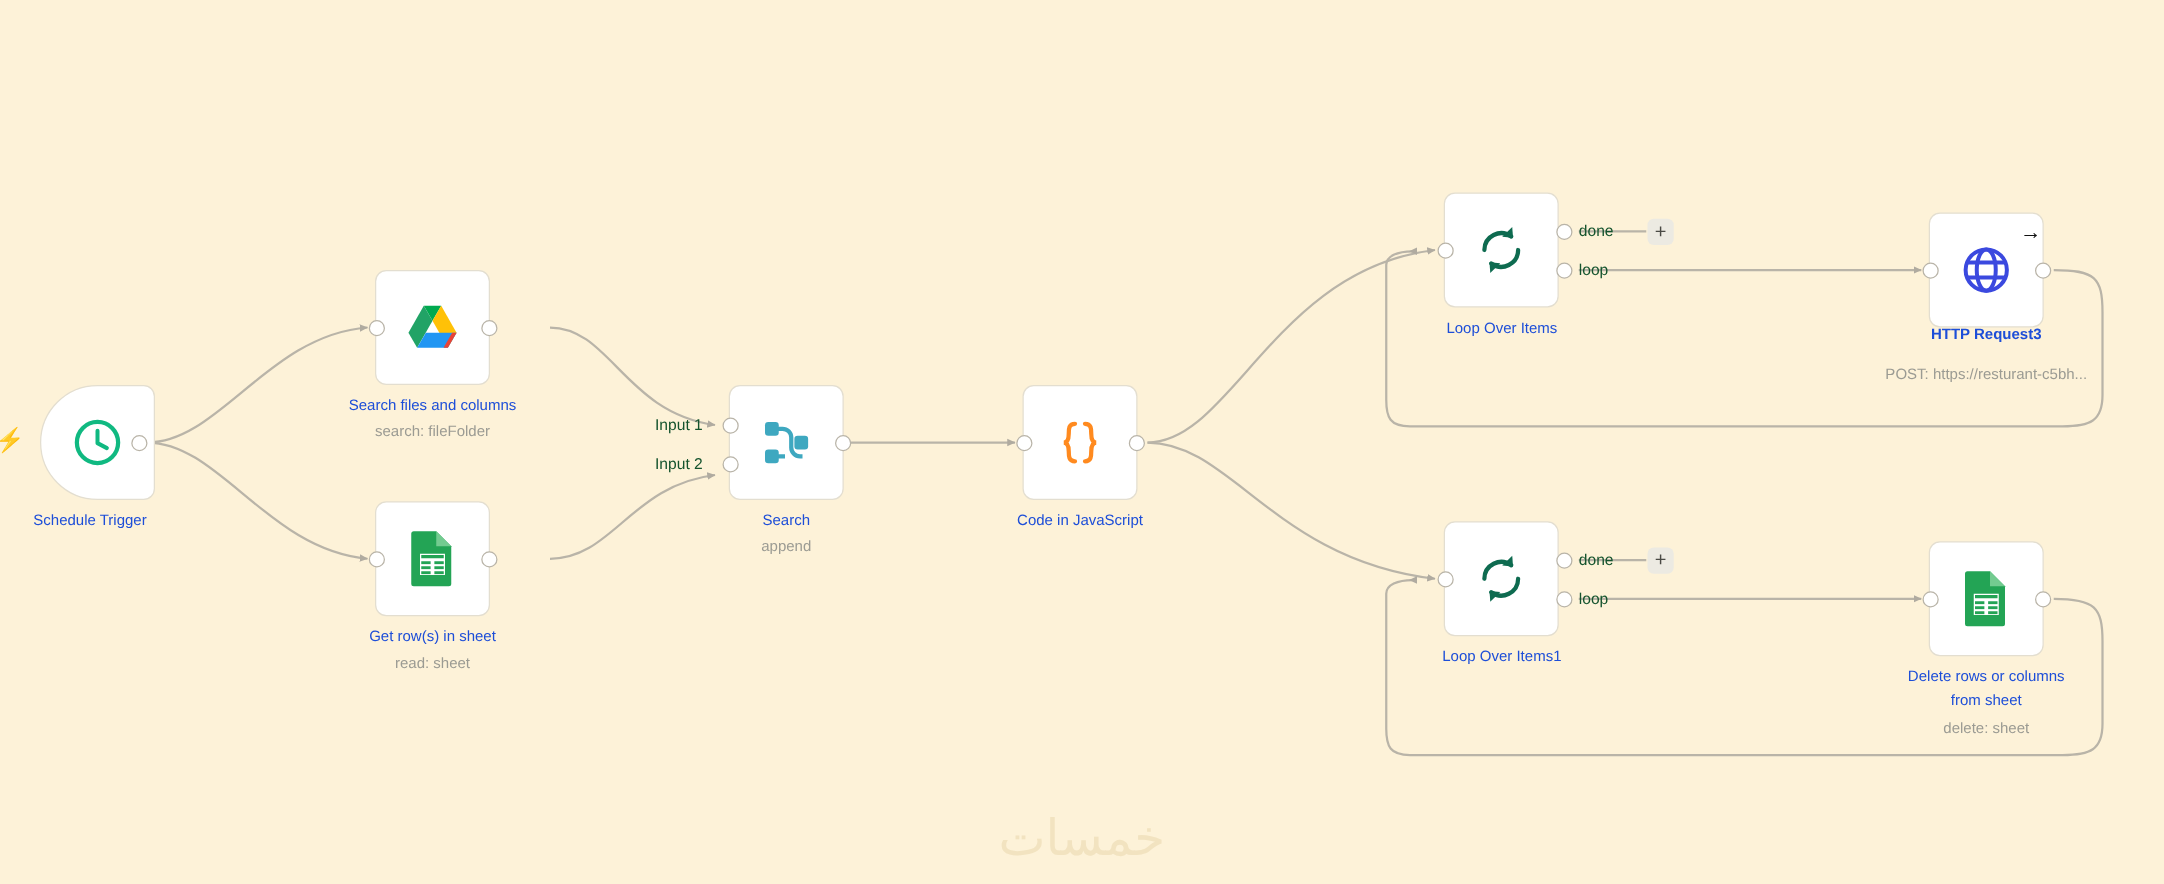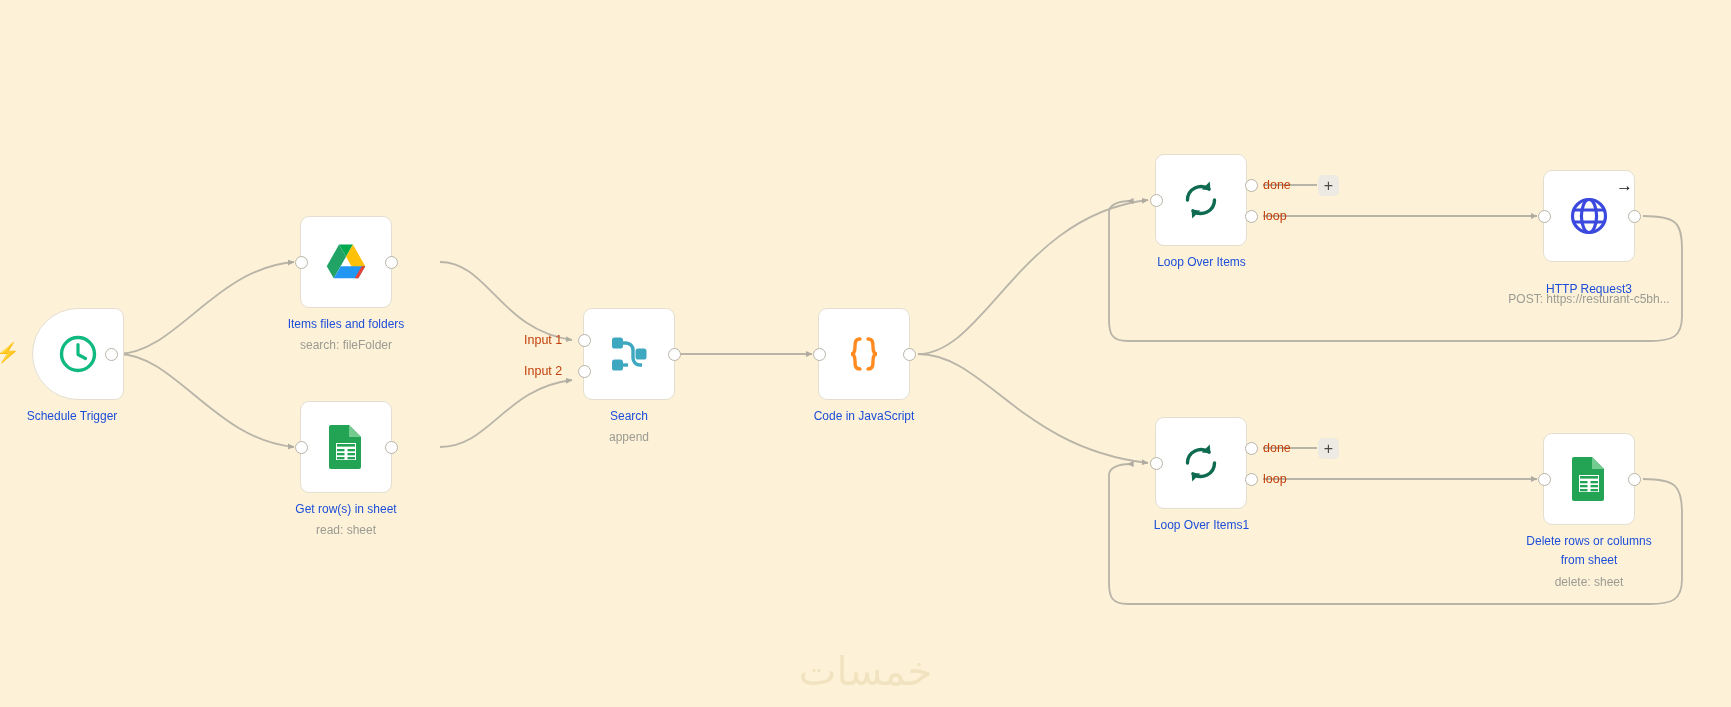--- a/index.html
+++ b/index.html
@@ -70,21 +70,21 @@
     position: absolute;
     width: 13px; height: 13px;
     background: #ffffff;
     border: 1.6px solid #b9b4a8;
     border-radius: 50%;
     box-sizing: border-box;
   }
   .port-label {
     position: absolute;
     font-size: 12.5px;
-    color: #c2410c;
+    color: #14532d;
     white-space: nowrap;
   }
 
   .plus-btn {
     position: absolute;
     width: 21px; height: 21px;
     background: #eceae2;
     border-radius: 5px;
     color: #4a4a45;
     font-size: 16px;
@@ -190,21 +190,21 @@
         <path d="M31.6 2 L45 25.5 L37.4 38.6 L24 15.2 z" fill="#ffc107"></path>
         <path d="M16.4 2 L24 15.2 L10.6 38.6 L3 25.5 z" fill="#00a94f" opacity="0"></path>
         <path d="M16.4 2 L3 25.5 L10.6 38.6 L24 15.2 z" fill="#21a366"></path>
         <path d="M10.6 38.6 L37.4 38.6 L45 25.5 L18.2 25.5 z" fill="#2196f3"></path>
         <path d="M37.4 38.6 L45 25.5 L41.2 25.5 L33.6 38.6 z" fill="#ea4335"></path>
       </svg>
     </span>
   </div>
   <div class="port" style="left:295px; top:256px;"></div>
   <div class="port" style="left:385px; top:256px;"></div>
-  <div class="node-label" style="left:246px; top:317px; width:200px;">Items files and folders</div>
+  <div class="node-label" style="left:246px; top:317px; width:200px;">Search files and columns</div>
   <div class="node-sub" style="left:246px; top:338px; width:200px;">search: fileFolder</div>
 
   <div class="node" style="left:300px; top:401px;">
     <span class="node-icon">
       <svg width="38" height="48" viewBox="0 0 38 48">
         <path d="M4 2 h18 l12 12 v30 a2 2 0 0 1 -2 2 H4 a2 2 0 0 1 -2 -2 V4 a2 2 0 0 1 2 -2 z" fill="#23a455"></path>
         <path d="M22 2 l12 12 h-12 z" fill="#73cb90"></path>
         <rect x="9" y="20" width="20" height="17" fill="#ffffff"></rect>
         <g fill="#23a455">
           <rect x="10" y="21" width="18" height="2.6"></rect>
@@ -279,21 +279,21 @@
       <svg width="46" height="46" viewBox="0 0 46 46">
         <circle cx="23" cy="23" r="16.5" fill="none" stroke="#3b49df" stroke-width="3.2"></circle>
         <ellipse cx="23" cy="23" rx="7.6" ry="16.5" fill="none" stroke="#3b49df" stroke-width="3.2"></ellipse>
         <path d="M7.2 17 H38.8 M7.2 29 H38.8" stroke="#3b49df" stroke-width="3.2" fill="none"></path>
       </svg>
     </span>
   </div>
   <div class="arrow-badge" style="left:1616px; top:177px;">→</div>
   <div class="port" style="left:1538px; top:210px;"></div>
   <div class="port" style="left:1628px; top:210px;"></div>
-  <div class="node-label" style="left:1489px; top:282px; width:200px;">HTTP Request3</div>
+  <div class="node-label" style="left:1489px; top:260px; width:200px;font-weight:bold;">HTTP Request3</div>
   <div class="node-sub" style="left:1469px; top:292px; width:240px;">POST: https://resturant-c5bh...</div>
 
   <div class="node" style="left:1155px; top:417px;">
     <span class="node-icon">
       <svg width="44" height="44" viewBox="0 0 44 44">
         <path d="M8.5 22 a13.5 13.5 0 0 1 21.5 -10.8" fill="none" stroke="#0e6b50" stroke-width="3.4" stroke-linecap="round"></path>
         <path d="M35.5 22 a13.5 13.5 0 0 1 -21.5 10.8" fill="none" stroke="#0e6b50" stroke-width="3.4" stroke-linecap="round"></path>
         <path d="M30.8 3.6 L31.4 12.2 L22.8 11.4 z" fill="#0e6b50"></path>
         <path d="M13.2 40.4 L12.6 31.8 L21.2 32.6 z" fill="#0e6b50"></path>
       </svg>

